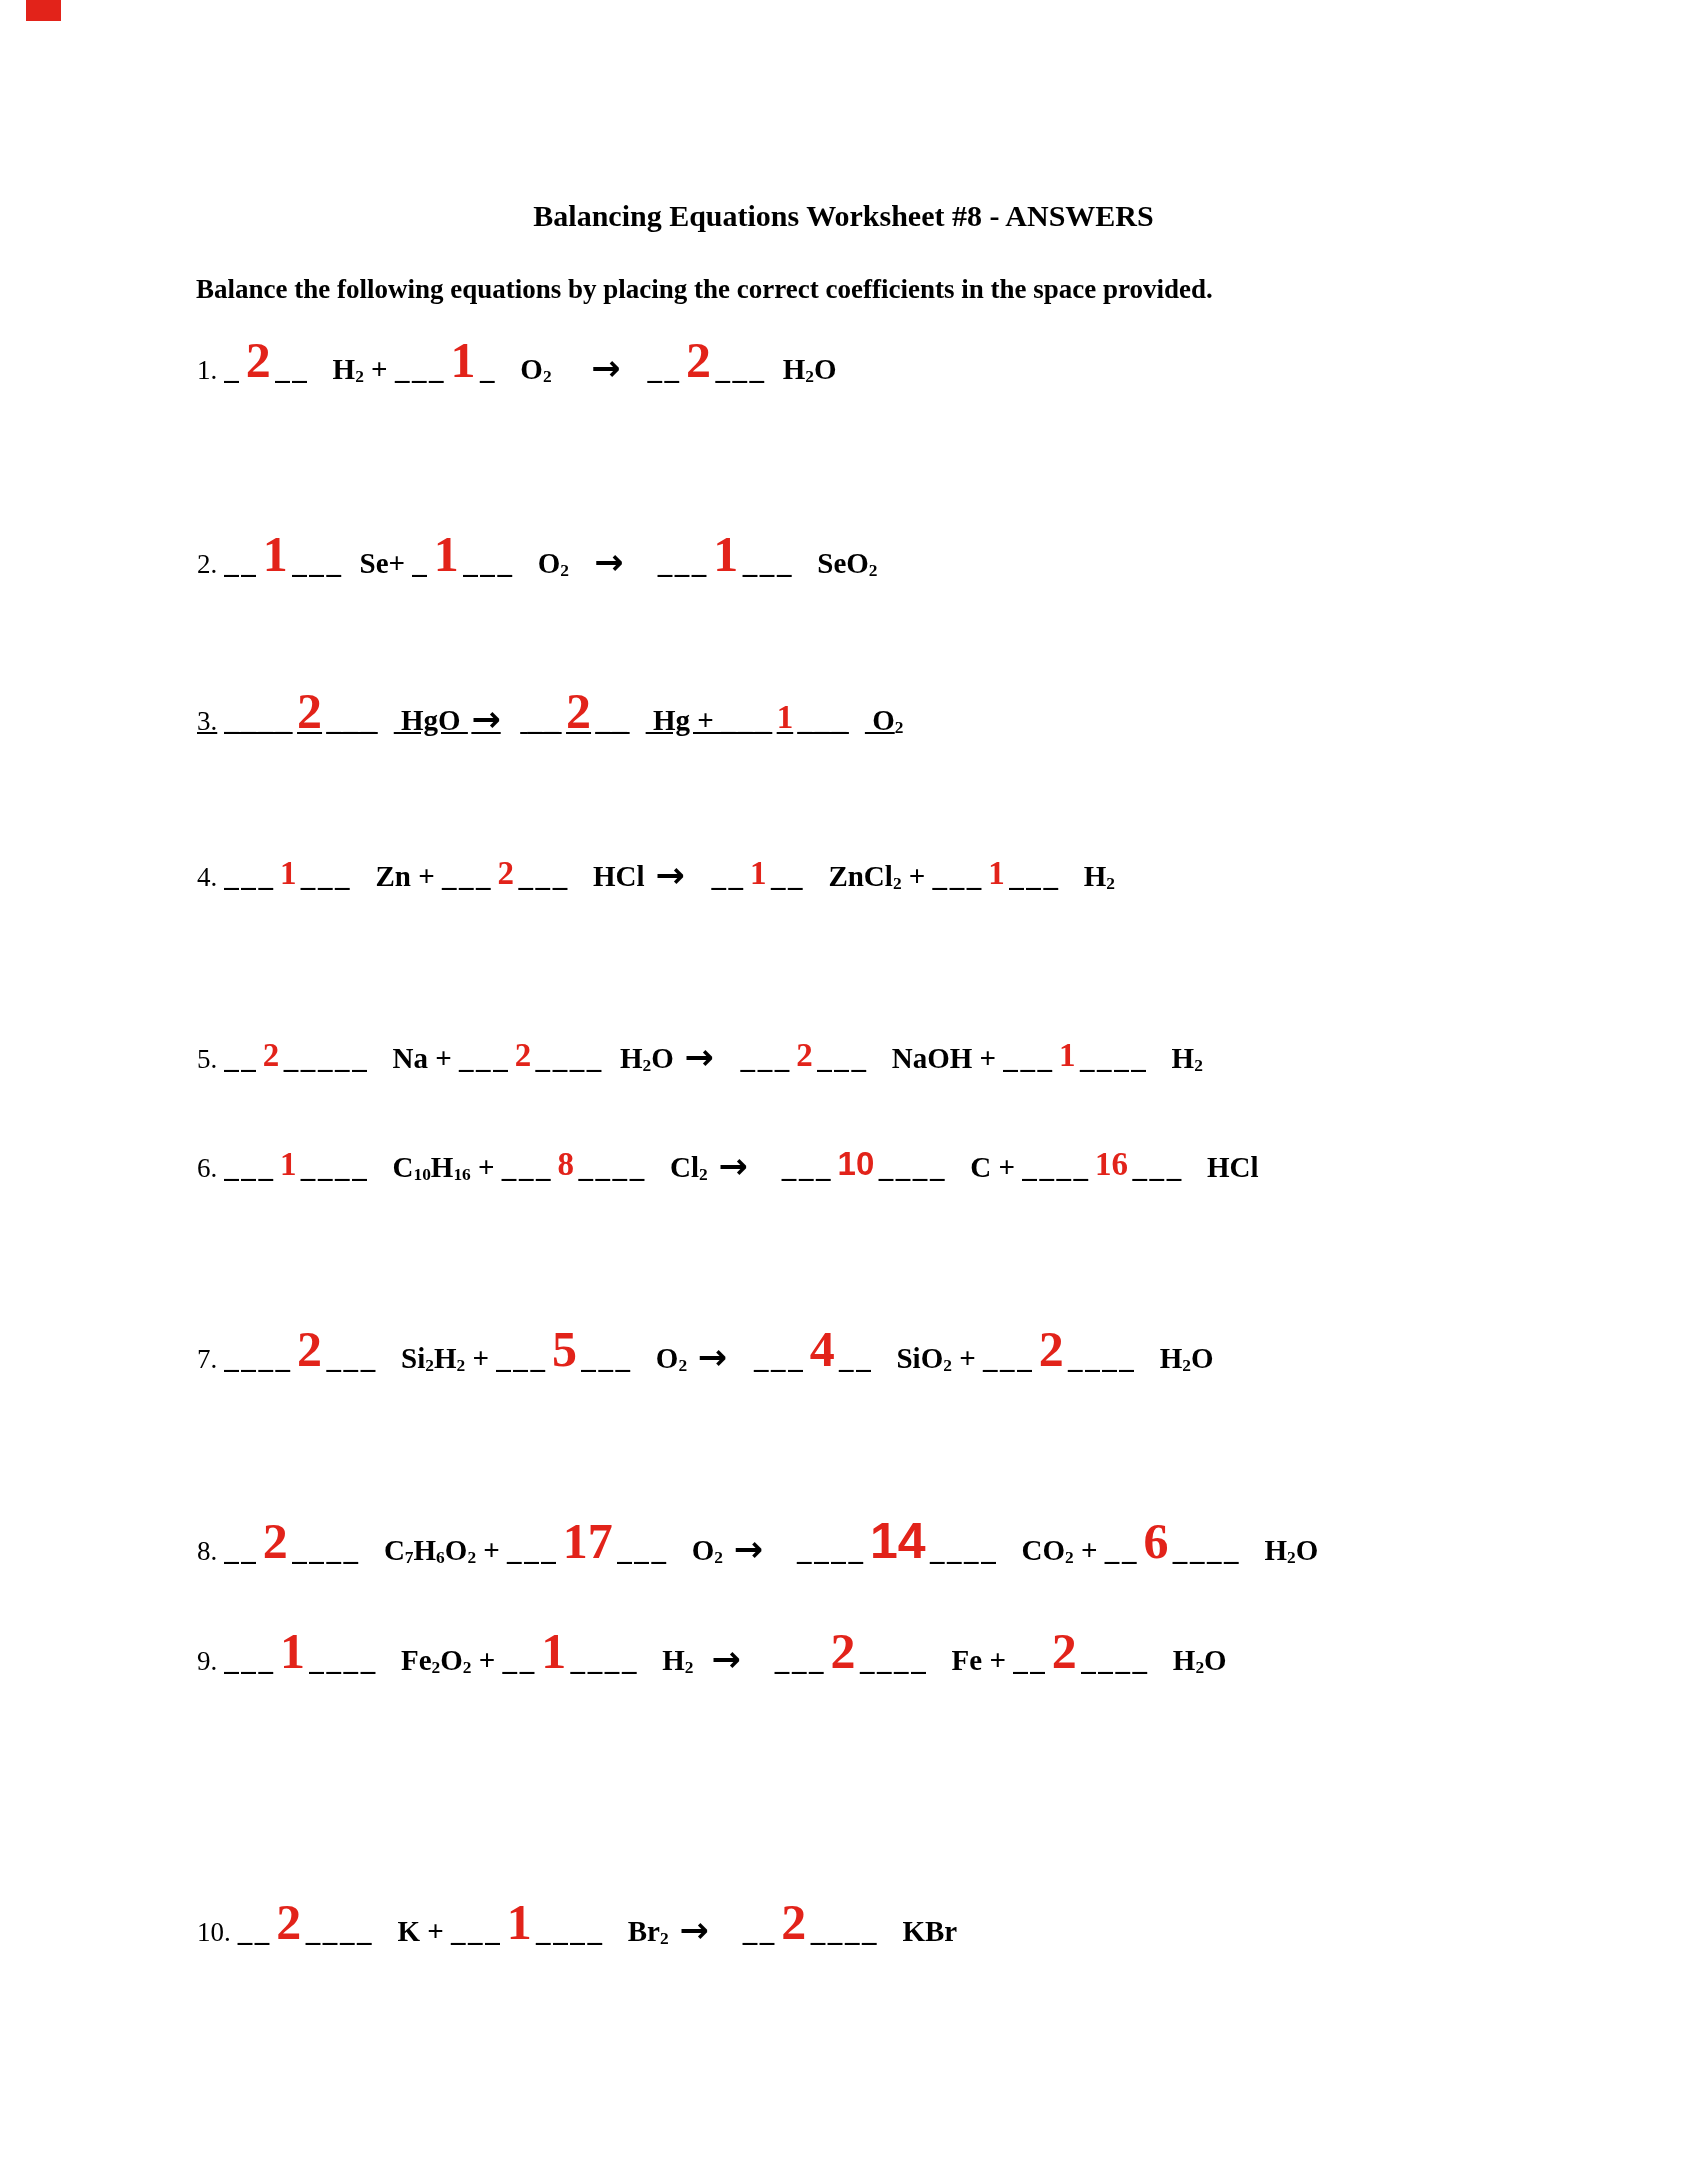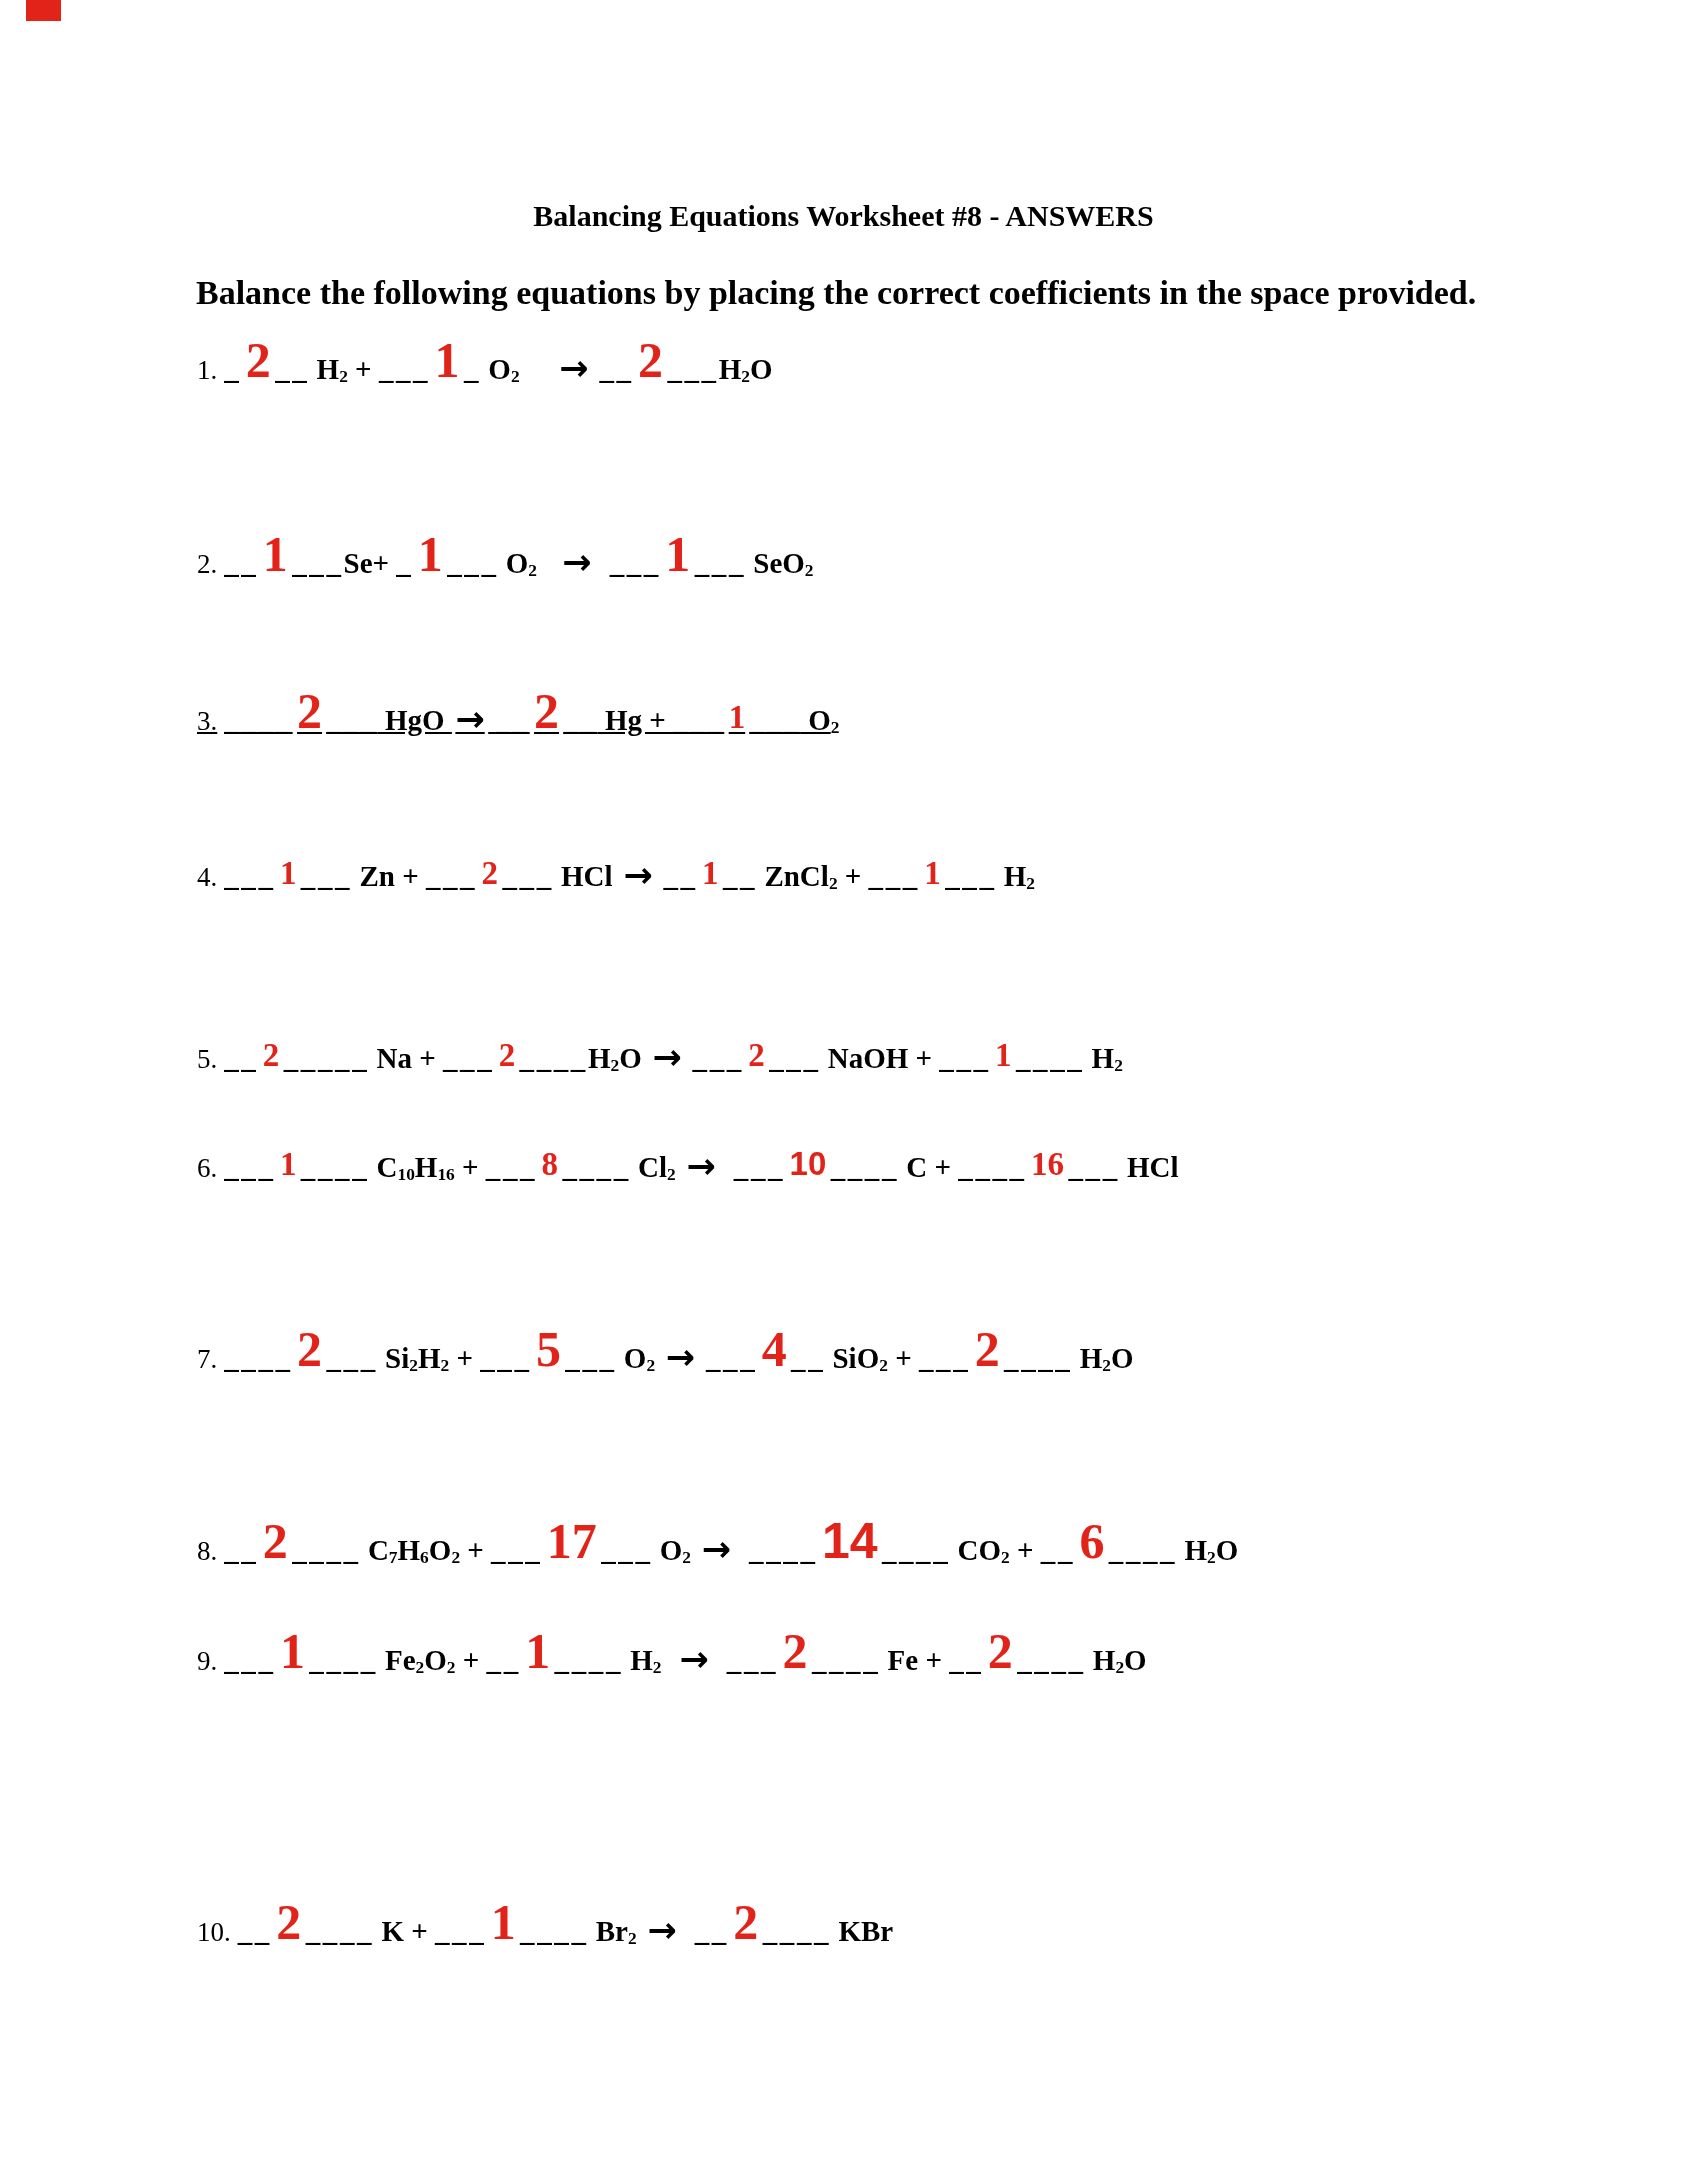--- a/index.html
+++ b/index.html
@@ -12,42 +12,42 @@
   .scan-artifact{
     position:absolute;top:0;left:26px;width:35px;height:21px;
   }
   .page-title{
     position:absolute;top:199px;left:0;width:100%;
     text-align:center;font-size:30px;font-weight:700;
     white-space:pre;
   }
   .instruction{
     position:absolute;top:274px;left:196px;
-    font-size:34px;font-weight:700;white-space:pre;
+    font-size:27px;font-weight:700;white-space:pre;
   }
   #equations{position:absolute;top:0;left:0;width:100%;height:100%;}
   .eq-row{
     position:absolute;left:197px;
     font-size:29px;font-weight:700;line-height:1.25;
     white-space:pre;
   }
   .eq-row:nth-of-type(1){top:351px;}
   .eq-row:nth-of-type(2){top:545px;}
   .eq-row:nth-of-type(3){top:702px;text-decoration:underline;}
   .eq-row:nth-of-type(4){top:858px;}
   .eq-row:nth-of-type(5){top:1040px;}
   .eq-row:nth-of-type(6){top:1149px;}
   .eq-row:nth-of-type(7){top:1340px;}
   .eq-row:nth-of-type(8){top:1532px;}
   .eq-row:nth-of-type(9){top:1642px;}
   .eq-row:nth-of-type(10){top:1913px;}
   .eq-num{
     font-weight:400;font-size:27px;margin-right:7px;
   }
-  .eq-text{font-weight:700;}
+  .eq-text{font-weight:700;margin-left:16px;}
   .eq-text sub, .eq-row sub{
     font-size:0.60em;line-height:0;vertical-align:-0.18em;
     letter-spacing:0;
   }
   .eq-arrow{
     font-family:"DejaVu Sans","Liberation Sans",sans-serif;
     font-size:35px;font-weight:700;line-height:0;
     margin:0 3.5px;position:relative;top:0.9px;
   }
   .blank .line{

